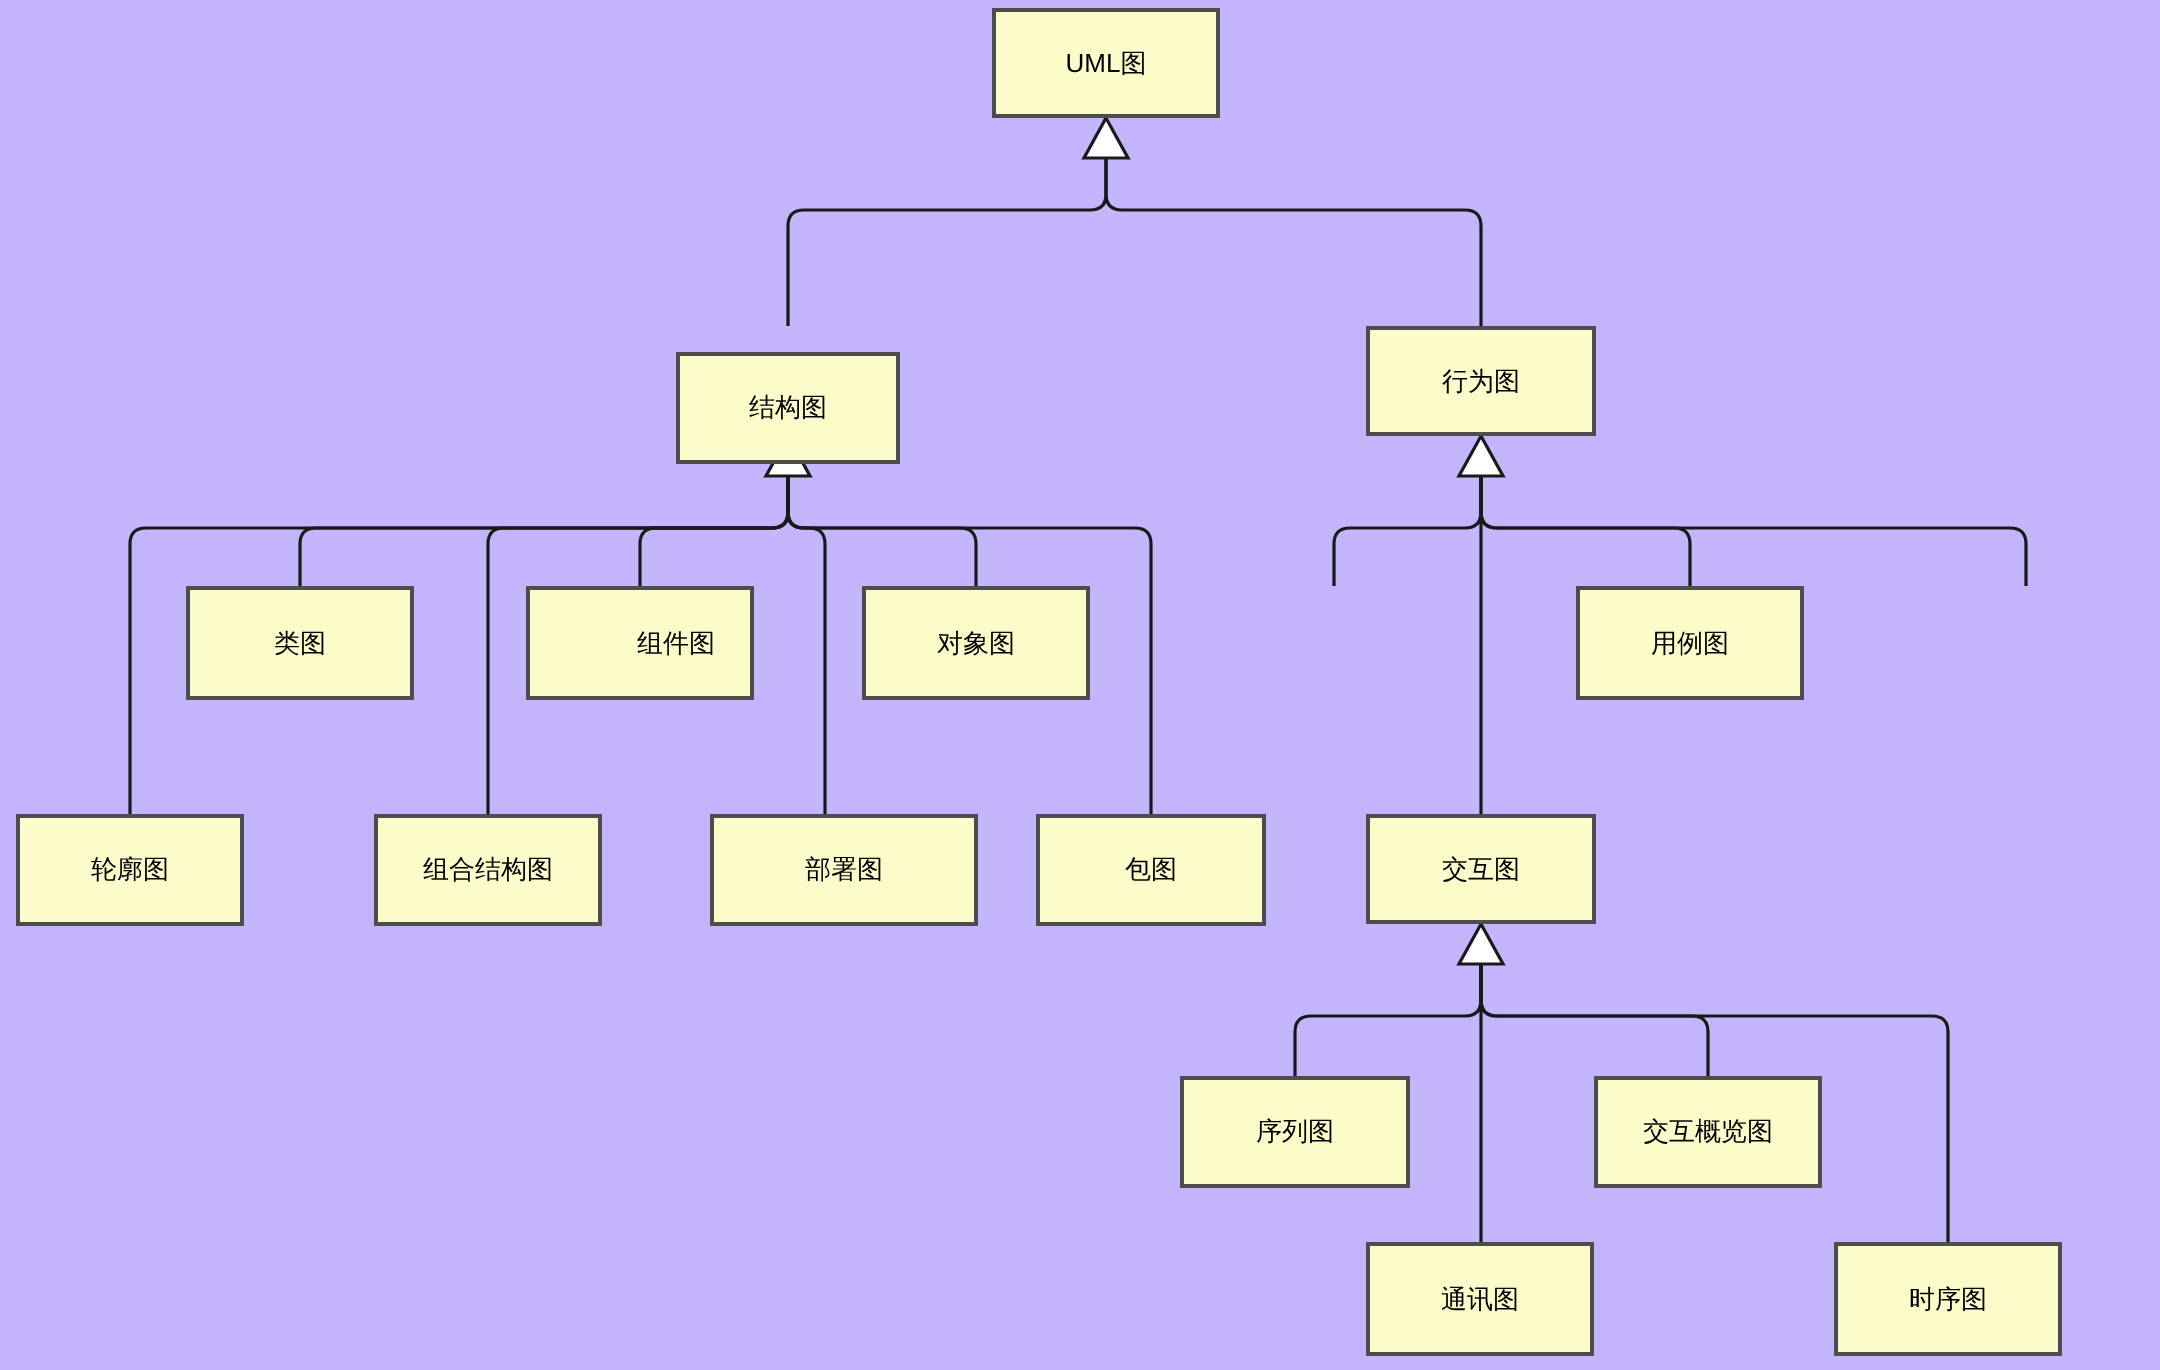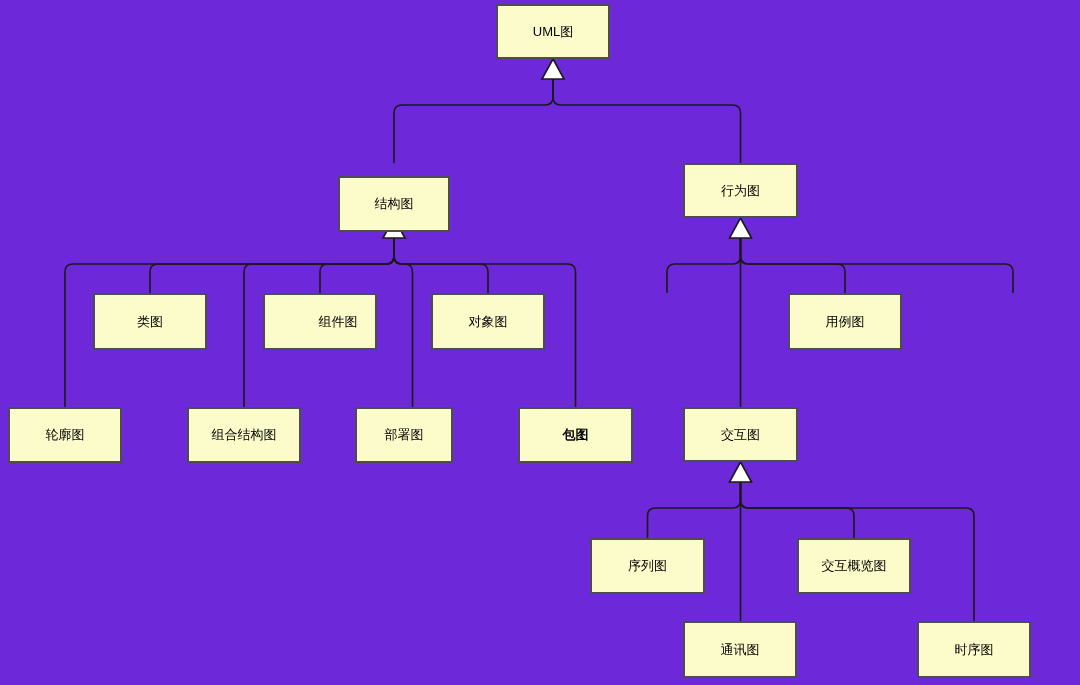--- a/index.html
+++ b/index.html
@@ -5,21 +5,21 @@
   html, body {
     margin: 0;
     padding: 0;
     background: #ffffff;
     font-family: "Liberation Sans", "DejaVu Sans", sans-serif;
   }
   #canvas {
     position: relative;
     width: 1080px;
     height: 685px;
-    background: #6d28d9;
+    background: #c4b5fd;
     overflow: hidden;
   }
   #edges {
     position: absolute;
     left: 0;
     top: 0;
     width: 1080px;
     height: 685px;
   }
   .node {
@@ -81,24 +81,24 @@
     </div>
     <div class="node" style="left: 431px; top: 293px; width: 114px; height: 57px;">
       <span>对象图</span>
     </div>
     <div class="node" style="left: 8px; top: 407px; width: 114px; height: 56px;">
       <span>轮廓图</span>
     </div>
     <div class="node" style="left: 187px; top: 407px; width: 114px; height: 56px;">
       <span>组合结构图</span>
     </div>
-    <div class="node" style="left: 355px; top: 407px; width: 98px; height: 56px;">
+    <div class="node" style="left: 355px; top: 407px; width: 134px; height: 56px;">
       <span>部署图</span>
     </div>
-    <div class="node" style="left: 518px; top: 407px; width: 115px; height: 56px; font-weight: bold;">
+    <div class="node" style="left: 518px; top: 407px; width: 115px; height: 56px;">
       <span>包图</span>
     </div>
     <div class="node" style="left: 788px; top: 293px; width: 114px; height: 57px; text-align: center;">
       <span>用例图</span>
     </div>
     <div class="node" style="left: 683px; top: 407px; width: 115px; height: 55px;">
       <span>交互图</span>
     </div>
     <div class="node" style="left: 590px; top: 538px; width: 115px; height: 56px;">
       <span>序列图</span>

